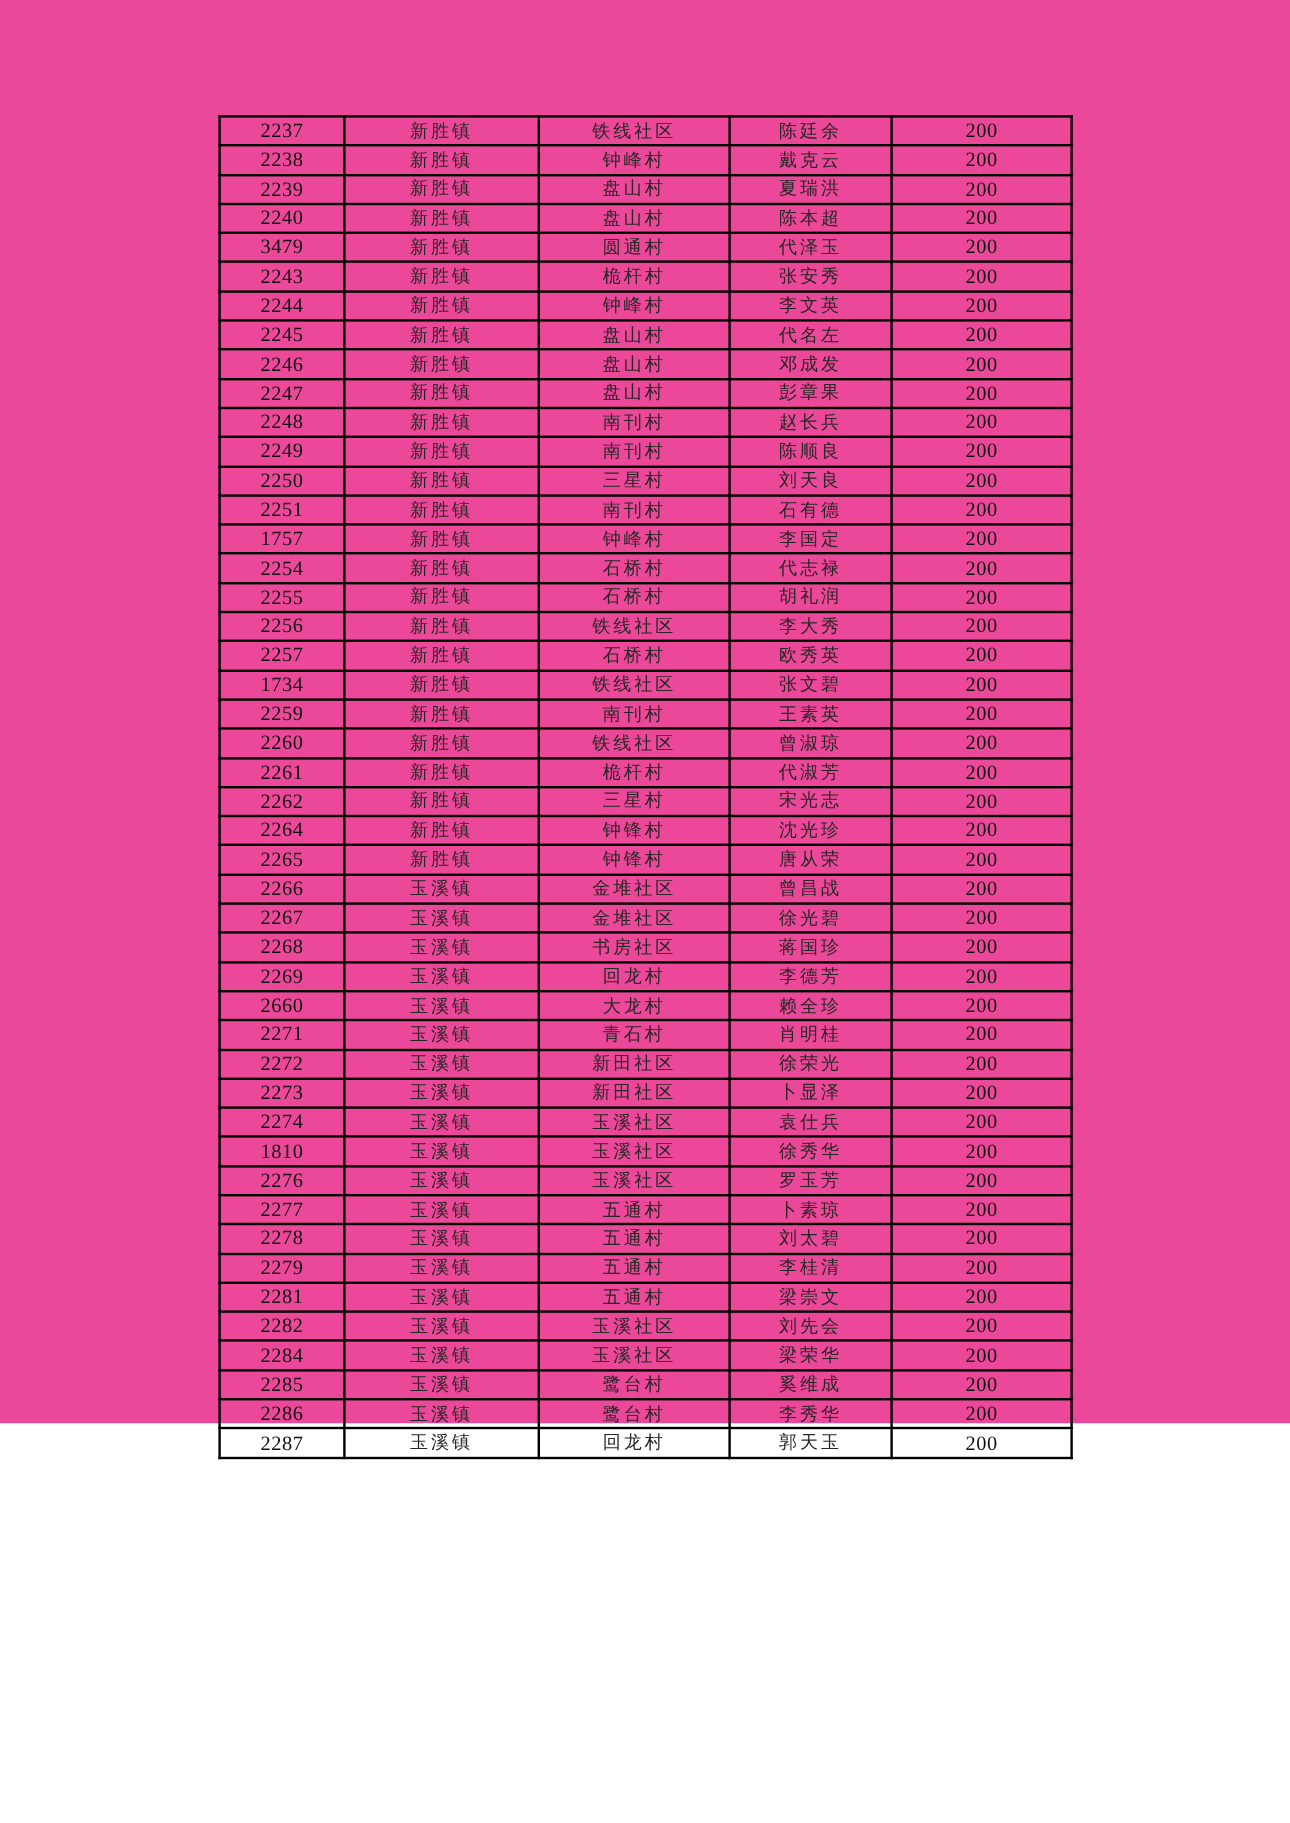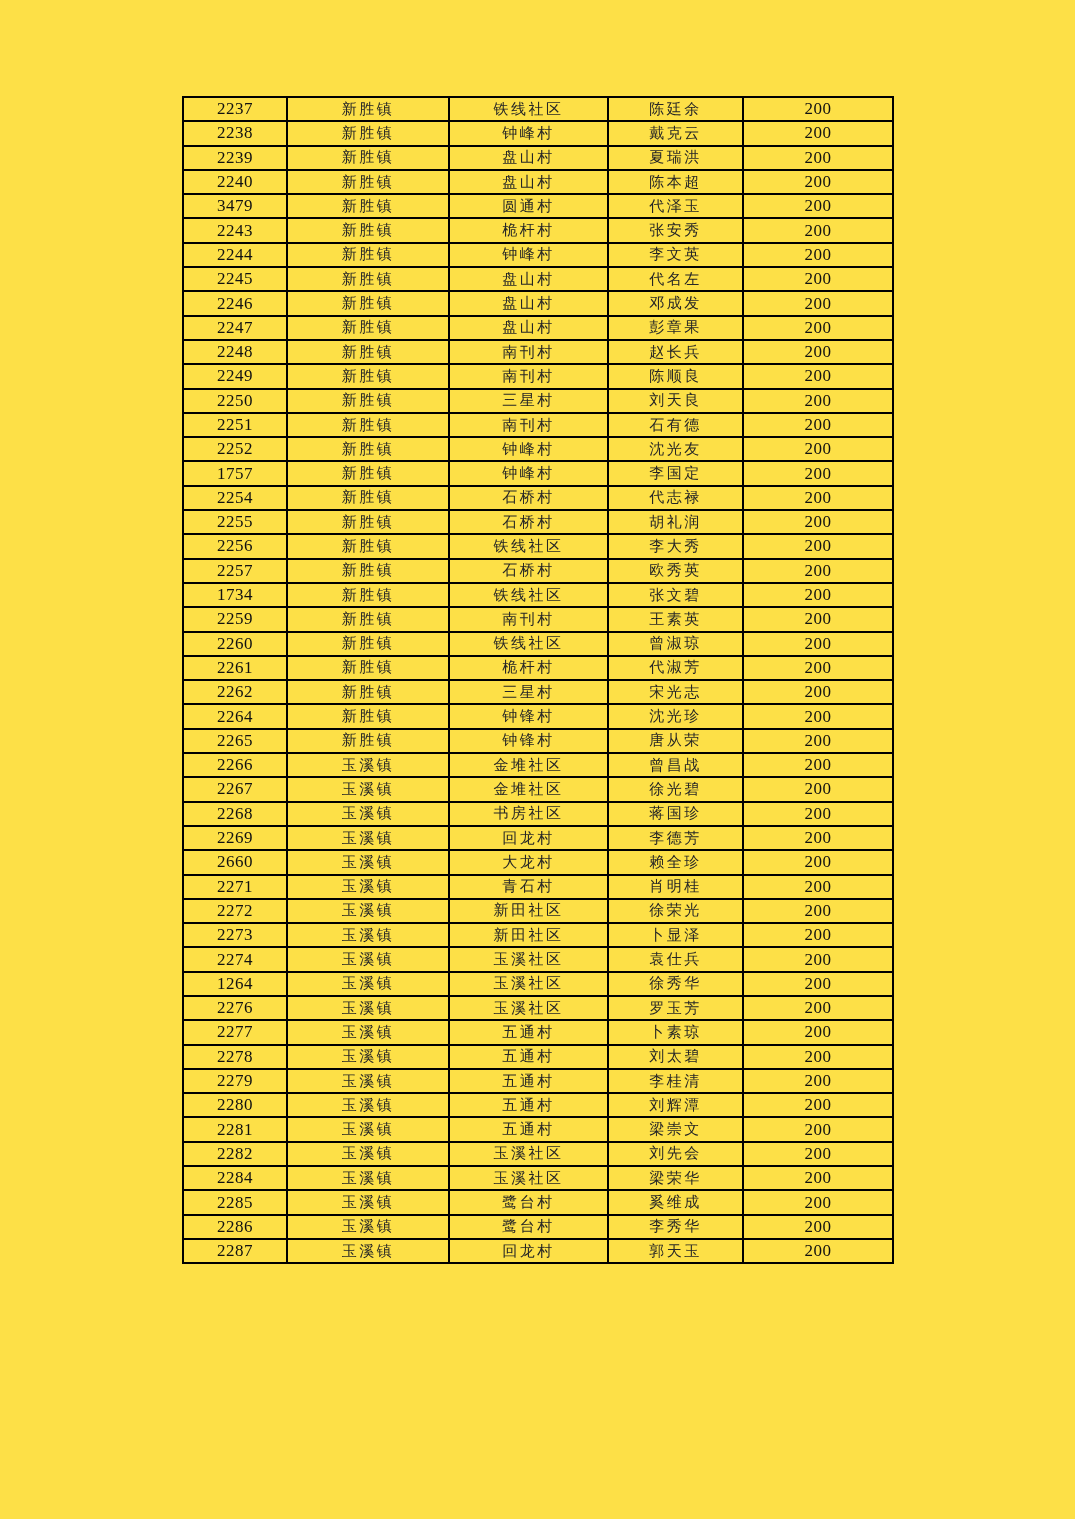--- a/index.html
+++ b/index.html
@@ -11,22 +11,22 @@
     width: 1075px;
     height: 1519px;
     position: relative;
     font-family: "Liberation Serif", "DejaVu Serif", serif;
     color: #1c1c1c;
   }
   .page {
     position: absolute;
     left: 0; top: 0;
     width: 1075px;
-    height: 1519px;
-    background: #fde047;
+    height: 1186px;
+    background: #ec4899;
   }
   table.grid {
     position: absolute;
     left: 182px;
     top: 96px;
     width: 710px;
     border-collapse: collapse;
     table-layout: fixed;
   }
   table.grid td {
@@ -159,27 +159,20 @@
     <td class="c-num">200</td>
   </tr>
         <tr>
     <td class="c-num">2251</td>
     <td class="c-cjk">新胜镇</td>
     <td class="c-cjk">南刊村</td>
     <td class="c-cjk">石有德</td>
     <td class="c-num">200</td>
   </tr>
         <tr>
-    <td class="c-num">2252</td>
-    <td class="c-cjk">新胜镇</td>
-    <td class="c-cjk">钟峰村</td>
-    <td class="c-cjk">沈光友</td>
-    <td class="c-num">200</td>
-  </tr>
-        <tr>
     <td class="c-num">1757</td>
     <td class="c-cjk">新胜镇</td>
     <td class="c-cjk">钟峰村</td>
     <td class="c-cjk">李国定</td>
     <td class="c-num">200</td>
   </tr>
         <tr>
     <td class="c-num">2254</td>
     <td class="c-cjk">新胜镇</td>
     <td class="c-cjk">石桥村</td>
@@ -313,21 +306,21 @@
     <td class="c-num">200</td>
   </tr>
         <tr>
     <td class="c-num">2274</td>
     <td class="c-cjk">玉溪镇</td>
     <td class="c-cjk">玉溪社区</td>
     <td class="c-cjk">袁仕兵</td>
     <td class="c-num">200</td>
   </tr>
         <tr>
-    <td class="c-num">1264</td>
+    <td class="c-num">1810</td>
     <td class="c-cjk">玉溪镇</td>
     <td class="c-cjk">玉溪社区</td>
     <td class="c-cjk">徐秀华</td>
     <td class="c-num">200</td>
   </tr>
         <tr>
     <td class="c-num">2276</td>
     <td class="c-cjk">玉溪镇</td>
     <td class="c-cjk">玉溪社区</td>
     <td class="c-cjk">罗玉芳</td>
@@ -345,27 +338,20 @@
     <td class="c-cjk">玉溪镇</td>
     <td class="c-cjk">五通村</td>
     <td class="c-cjk">刘太碧</td>
     <td class="c-num">200</td>
   </tr>
         <tr>
     <td class="c-num">2279</td>
     <td class="c-cjk">玉溪镇</td>
     <td class="c-cjk">五通村</td>
     <td class="c-cjk">李桂清</td>
-    <td class="c-num">200</td>
-  </tr>
-        <tr>
-    <td class="c-num">2280</td>
-    <td class="c-cjk">玉溪镇</td>
-    <td class="c-cjk">五通村</td>
-    <td class="c-cjk">刘辉潭</td>
     <td class="c-num">200</td>
   </tr>
         <tr>
     <td class="c-num">2281</td>
     <td class="c-cjk">玉溪镇</td>
     <td class="c-cjk">五通村</td>
     <td class="c-cjk">梁崇文</td>
     <td class="c-num">200</td>
   </tr>
         <tr>

